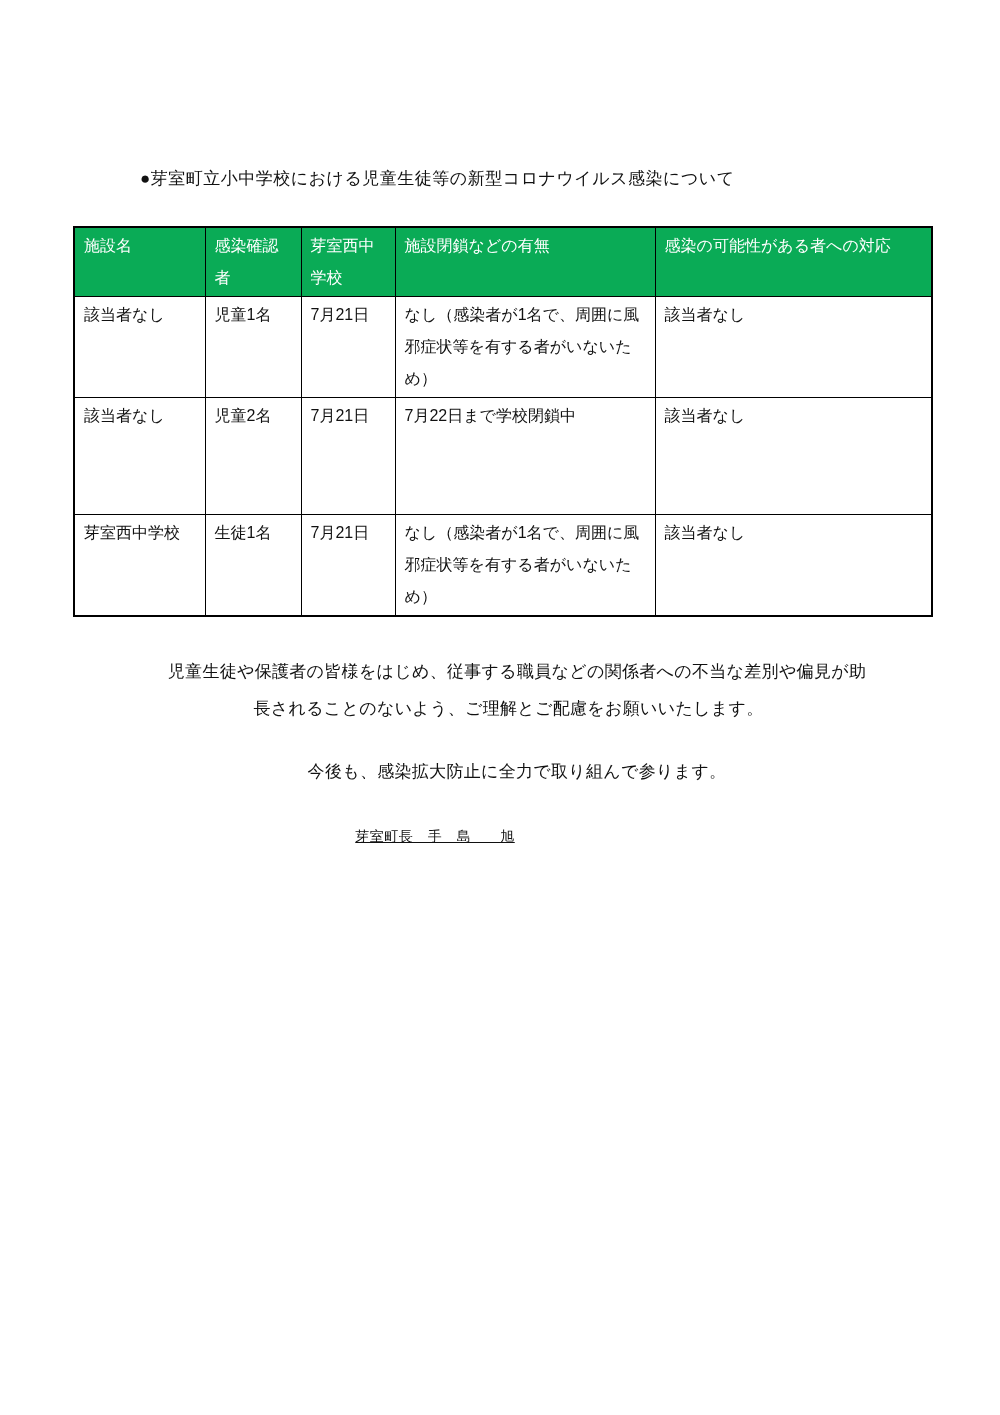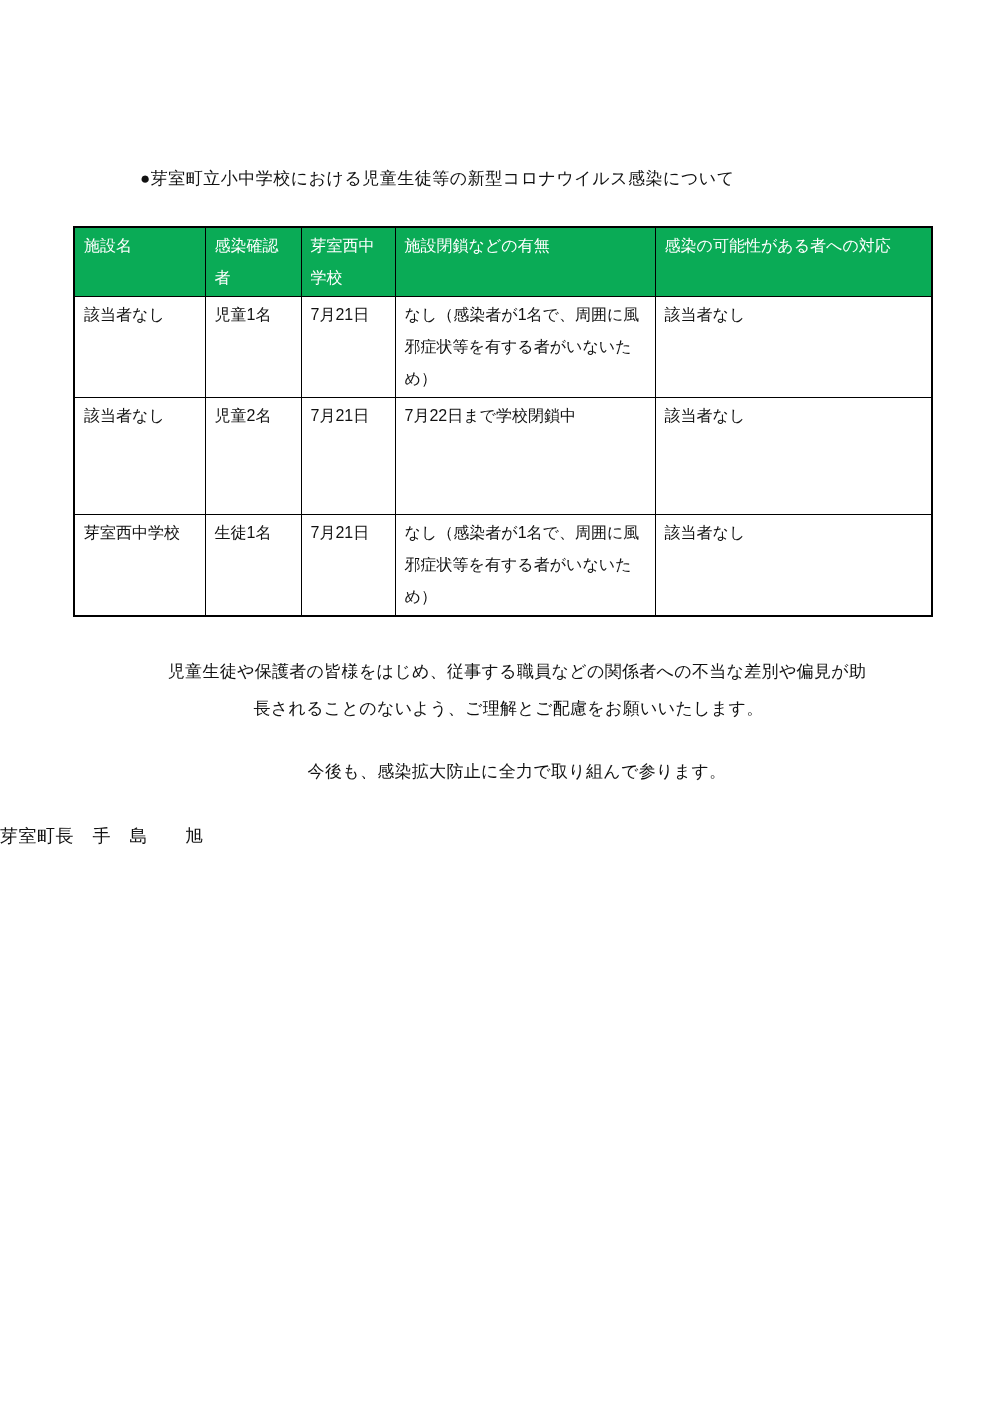--- a/index.html
+++ b/index.html
@@ -64,24 +64,25 @@
     font-size: 17px;
     line-height: 37px;
     letter-spacing: 0.3px;
     text-align: center;
   }
   .para.second {
     margin-top: 26px;
   }
   .signature-block {
     margin: 28px 130px 0 0;
-    text-align: left;
-    font-size: 18px;
+    text-align: center;
+    font-size: 14px;
     line-height: 37px;
     letter-spacing: 0.5px;
+    text-decoration: underline;
   }
 </style>
 </head>
 <body>
 
 <div class="page">
 
   <div class="doc-title">●芽室町立小中学校における児童生徒等の新型コロナウイルス感染について</div>
 
   <table class="infection-table">

